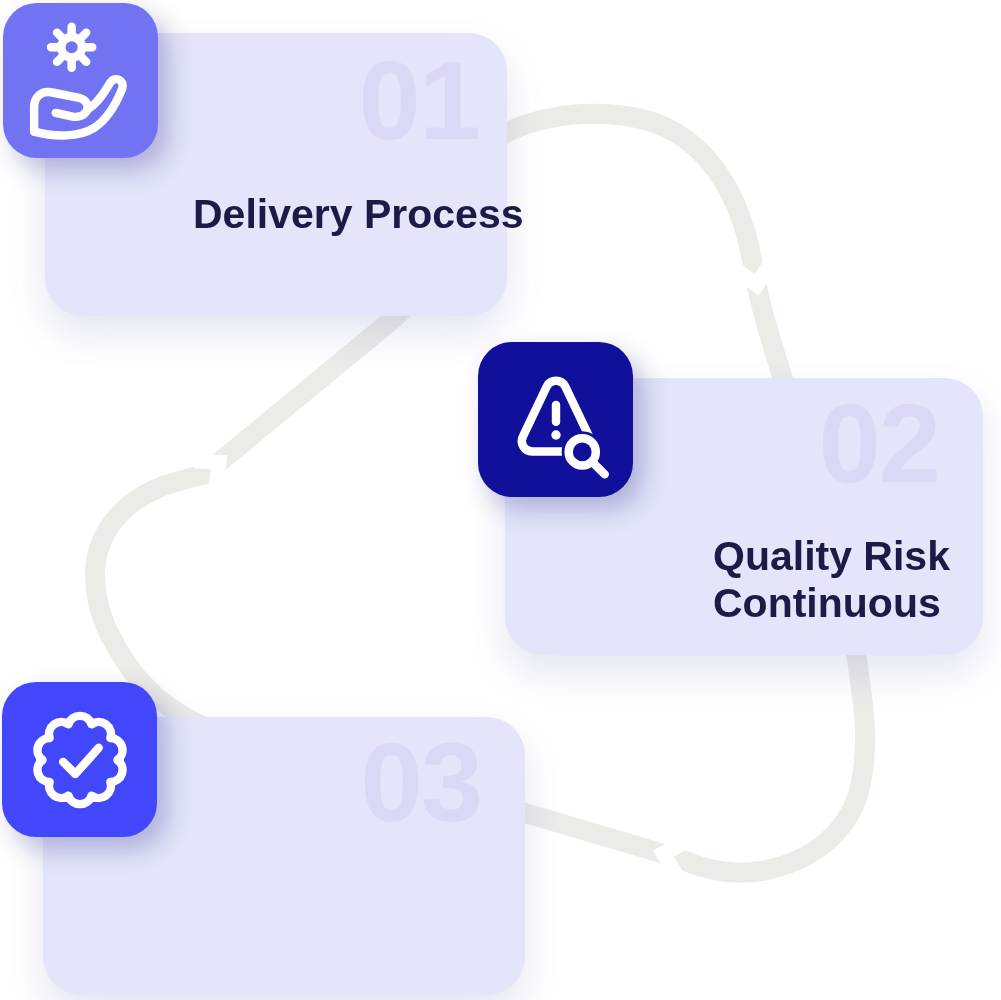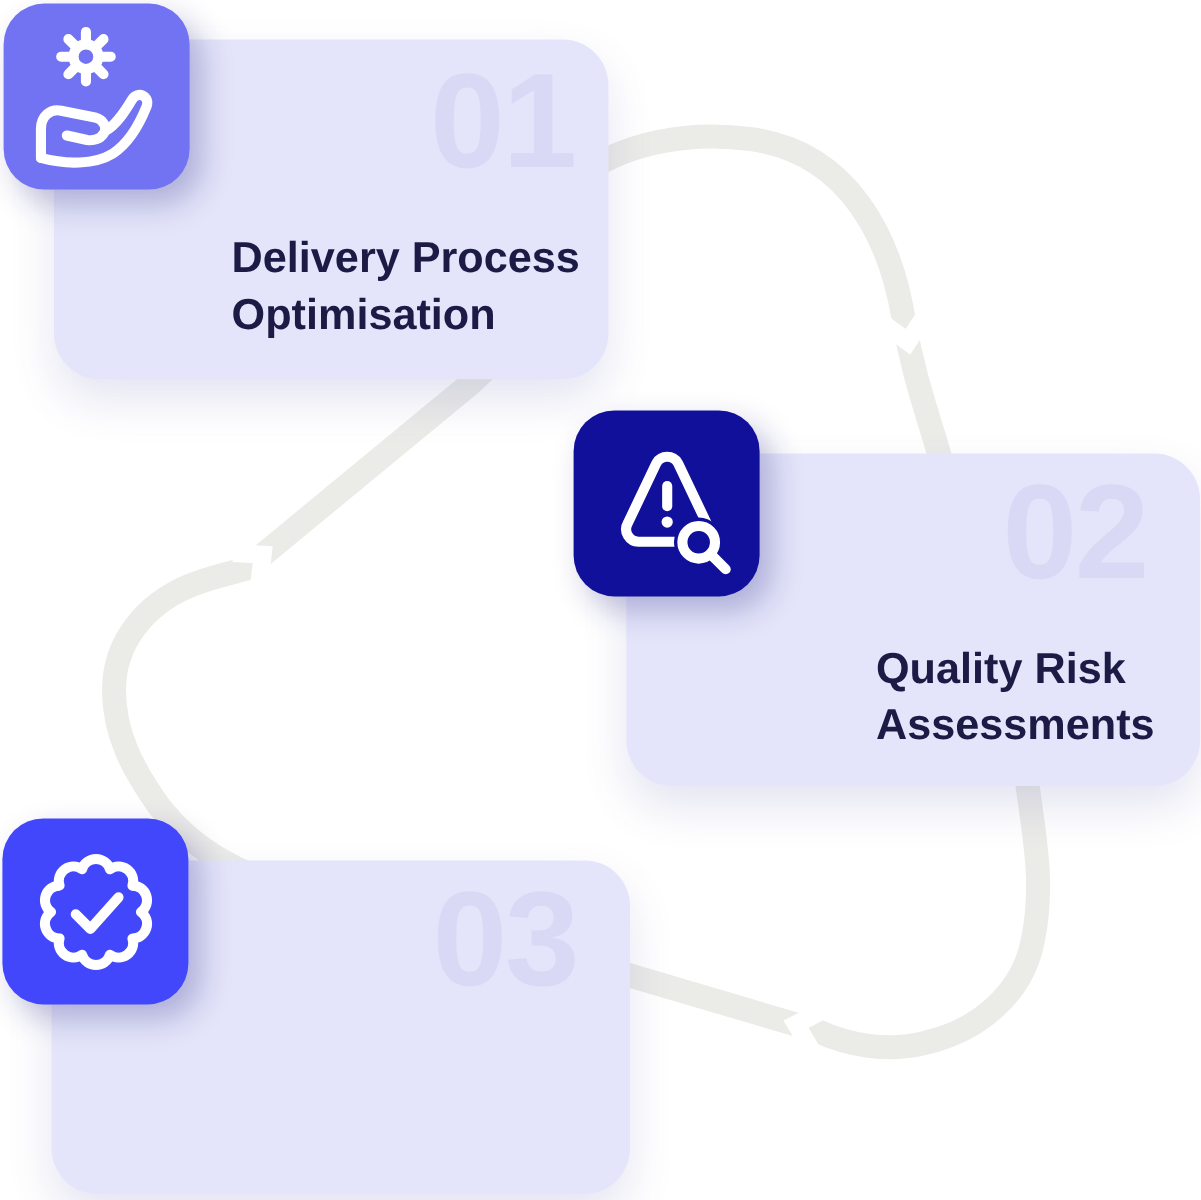--- a/index.html
+++ b/index.html
@@ -12,21 +12,21 @@
   .chevron-gap{fill:none;stroke:#ffffff;stroke-width:15;stroke-linecap:butt;stroke-linejoin:miter;}
   .card{
     position:absolute;background:#E4E5FA;border-radius:38px;
     box-shadow:0 18px 36px rgba(93,93,176,0.16);
   }
   .step-number{
     position:absolute;font-size:112px;font-weight:700;line-height:1;
     color:#D9D9F6;letter-spacing:-2px;
   }
   .step-title{
-    position:absolute;font-size:36px;font-weight:700;line-height:47px;
+    position:absolute;font-size:41px;font-weight:700;line-height:47px;
     color:#1B1B45;white-space:nowrap;
   }
   .badge{
     position:absolute;width:155px;height:155px;border-radius:34px;
     box-shadow:10px 12px 26px rgba(34,34,126,0.28);
     display:flex;align-items:center;justify-content:center;
   }
   .badge svg{display:block;}
   .icon-stroke{fill:none;stroke:#ffffff;stroke-width:9;stroke-linecap:round;stroke-linejoin:round;}
 </style>
@@ -54,45 +54,44 @@
              C 425 288 444 270 450 240 Z" style="stroke: rgb(235, 235, 232);"></path>
     <path class="chevron-gap" transform="translate(755,276) rotate(80)" d="M -9 -17 L 9 0 L -9 17"></path>
     <path class="chevron-gap" transform="translate(672,856) rotate(196)" d="M -9 -17 L 9 0 L -9 17"></path>
     <path class="chevron-gap" transform="translate(212,468) rotate(-40)" d="M -9 -17 L 9 0 L -9 17"></path>
   </svg>
 
   <div class="card" style="left:45px;top:33px;width:462px;height:283px;">
     <div class="step-number" style="top:12px;right:28px;">01</div>
     <div class="step-title" style="left:148px;top:158px;">
       <div>Delivery Process</div>
-      <div>Optimisation</div>
     </div>
   </div>
   <div class="badge" style="left: 3px; top: 3px; background: rgb(113, 115, 242);">
     <svg width="150" height="150" viewBox="0 0 160 160">
       <g class="icon-stroke" stroke-width="8">
         <circle cx="70" cy="44" r="11"></circle>
         <path d="M70 22 V30 M70 58 V66 M48 44 H56 M84 44 H92
                  M54.4 28.4 L60 34 M80 34 L85.6 28.4
                  M54.4 59.6 L60 54 M80 54 L85.6 59.6"></path>
       </g>
       <g class="icon-stroke">
         <path d="M30 134 C 52 140 78 140 94 130 C 108 121 118 103 124 88
                  C 127 79 116 74 111 82 C 105 92 97 105 87 110"></path>
         <path d="M30 134 L30 108 C 30 97 38 90 48 92 L 78 98
                  C 86 100 89 107 86 112 C 83 117 77 119 71 118 L 53 114"></path>
       </g>
     </svg>
   </div>
 
-  <div class="card" style="left:522px;top:378px;width:478px;height:277px;">
+  <div class="card" style="left:505px;top:378px;width:478px;height:277px;">
     <div class="step-number" style="top:10px;right:44px;">02</div>
     <div class="step-title" style="left:208px;top:155px;">
       <div>Quality Risk</div>
-      <div>Assessments</div>
+      <div>Continuous</div>
     </div>
   </div>
   <div class="badge" style="left: 478px; top: 342px; background: rgb(16, 16, 154);">
     <svg width="150" height="150" viewBox="0 0 160 160">
       <path class="icon-stroke" d="M 70.5 43.5 A11 11 0 0 1 89.5 43.5 L 115 97 A11 11 0 0 1 105 113.5 H 55 A11 11 0 0 1 45 97 Z"></path>
       <path class="icon-stroke" d="M80 64 V82"></path>
       <circle cx="80" cy="96" r="5" fill="#ffffff" stroke="none"></circle>
       <circle cx="108" cy="114" r="22" stroke="none" style="fill: rgb(16, 16, 154);"></circle>
       <circle class="icon-stroke" cx="108" cy="114" r="14.5"></circle>
       <path class="icon-stroke" d="M119 125 L132 138"></path>

